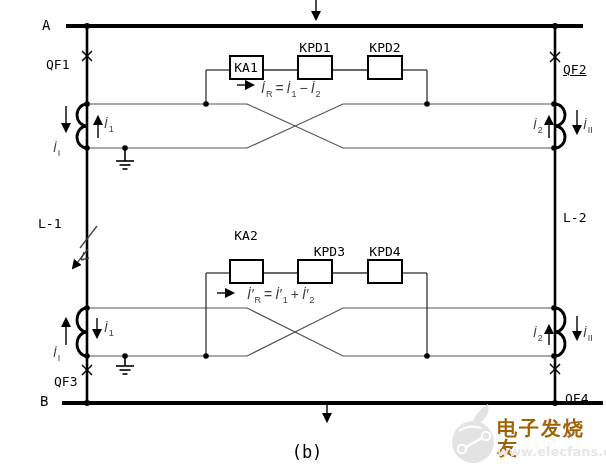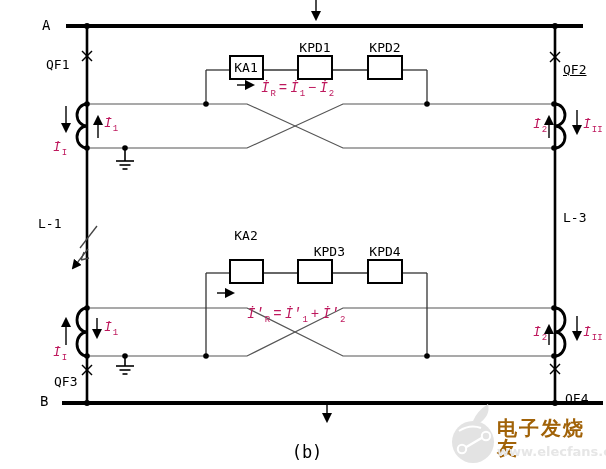--- a/index.html
+++ b/index.html
@@ -2,22 +2,22 @@
 <html><head>
 <meta charset="utf-8">
 <style>
   html,body{margin:0;padding:0;background:#fff;}
   #stage{position:relative;width:606px;height:469px;background:#fff;overflow:hidden;
          font-family:"DejaVu Sans Mono","Liberation Mono",monospace;}
   #schematic{position:absolute;left:0;top:0;}
   .lbl{position:absolute;font-family:"DejaVu Sans Mono","Liberation Mono",monospace;
        font-size:13px;color:#000;white-space:nowrap;line-height:1;}
   .big{font-size:14px;}
-  .cur{position:absolute;font-family:Liberation Mono, monospace;
-       font-style:italic;font-size:13px;color:#be185d;white-space:nowrap;line-height:1;}
+  .cur{position:absolute;font-family:Liberation Sans, sans-serif;
+       font-style:italic;font-size:13px;color:#404040;white-space:nowrap;line-height:1;}
   .cur sub{font-size:9px;font-style:normal;line-height:0;margin-left:1px;}
   .eq{font-size:14px;}
   .eq .op{padding:0 3px;font-style:normal;}
   .relay-lbl{width:60px;text-align:center;}
   .caption{width:48px;text-align:center;font-size:17px;}
   .wm-brand{position:absolute;font-family:"DejaVu Sans","Liberation Sans",sans-serif;
             font-weight:bold;font-size:20px;letter-spacing:2px;color:#a16207;line-height:1;}
   .wm-url{position:absolute;font-family:"DejaVu Sans","Liberation Sans",sans-serif;
           font-weight:bold;font-size:13px;color:#e6e6e6;line-height:1;}
 </style>
@@ -161,42 +161,42 @@
     </g>
   </svg>
 
   <span class="lbl big" style="left:42px;top:18px;">A</span>
   <span class="lbl big" style="left:40px;top:394px;">B</span>
   <span class="lbl" style="left:46px;top:58px;">QF1</span>
   <span class="lbl" style="left:563px;top:63px;text-decoration:underline;">QF2</span>
   <span class="lbl" style="left:54px;top:375px;">QF3</span>
   <span class="lbl" style="left:565px;top:392px;">QF4</span>
   <span class="lbl" style="left:38px;top:217px;text-align:center;">L-1</span>
-  <span class="lbl" style="left:563px;top:211px;">L-3</span>
+  <span class="lbl" style="left:563px;top:211px;">L-2</span>
 
   <span class="lbl relay-lbl" style="left:216px;top:41px;margin-top:20px;">KA1</span>
   <span class="lbl relay-lbl" style="left:285px;top:41px;">KPD1</span>
   <span class="lbl relay-lbl" style="left:355px;top:41px;">KPD2</span>
   <span class="lbl relay-lbl" style="left:216px;top:229px;">KA2</span>
   <span class="lbl relay-lbl" style="left:285px;top:245px;text-align:right;">KPD3</span>
   <span class="lbl relay-lbl" style="left:355px;top:245px;">KPD4</span>
 
   <span class="cur" style="left:53px;top:141px;"><span>İ</span><sub>I</sub></span>
   <span class="cur" style="left:104px;top:117px;"><span>İ</span><sub>1</sub></span>
   <span class="cur" style="left:533px;top:118px;"><span>İ</span><sub>2</sub></span>
   <span class="cur" style="left:583px;top:118px;"><span>İ</span><sub>II</sub></span>
   <span class="cur" style="left:53px;top:346px;"><span>İ</span><sub>I</sub></span>
   <span class="cur" style="left:104px;top:321px;"><span>İ</span><sub>1</sub></span>
   <span class="cur" style="left:533px;top:326px;"><span>İ</span><sub>2</sub></span>
   <span class="cur" style="left:583px;top:326px;"><span>İ</span><sub>II</sub></span>
 
   <span class="cur eq" style="left:261px;top:81px;">
     <span>İ</span><sub>R</sub><span class="op">=</span><span>İ</span><sub>1</sub><span class="op">−</span><span>İ</span><sub>2</sub>
   </span>
-  <span class="cur eq" style="left:247px;top:287px;margin-top:20px;">
+  <span class="cur eq" style="left:247px;top:287px;">
     <span>İ′</span><sub>R</sub><span class="op">=</span><span>İ′</span><sub>1</sub><span class="op">+</span><span>İ′</span><sub>2</sub>
   </span>
 
   <span class="lbl caption" style="left:283px;top:444px;">(b)</span>
 
   <span class="wm-brand" style="left:497px;top:418px;">电子发烧友</span>
   <span class="wm-url" style="left:497px;top:445px;">www.elecfans.com</span>
 
 </div>
 

